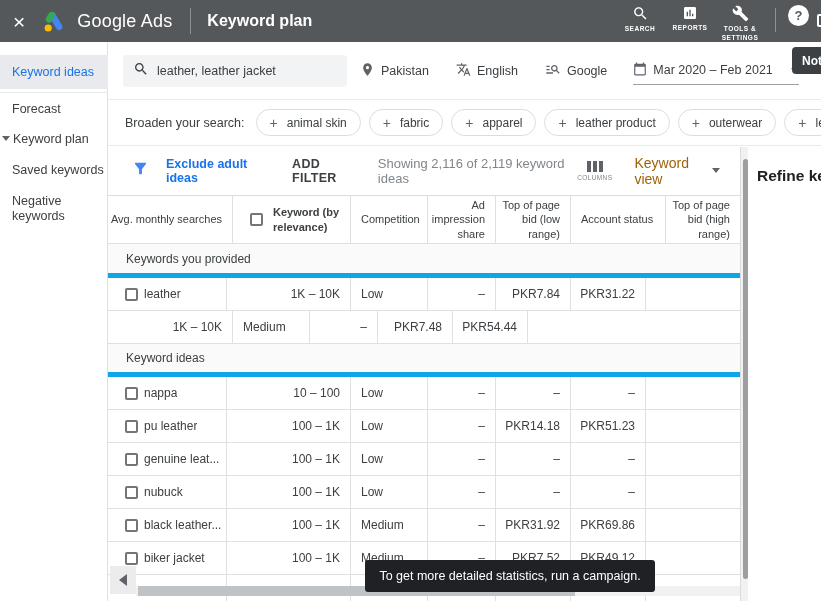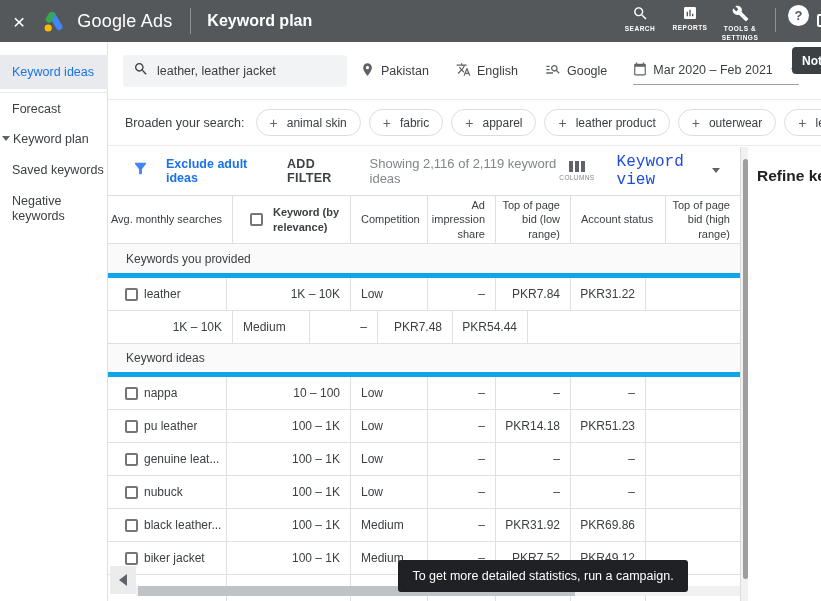--- a/index.html
+++ b/index.html
@@ -81,21 +81,21 @@
   .funnel { margin-left:24px; flex:none; }
   .excl-link { margin-left:17px; font-size:12.5px; font-weight:bold; color:#1a73e8; cursor:pointer; }
   .add-filter { margin-left:21px; font-size:12.5px; font-weight:bold; color:#3c4043; letter-spacing:.3px; cursor:pointer; }
   .showing { margin-left:17px; font-size:13px; color:#80868b; }
   .fr-right { margin-left:auto; display:flex; align-items:center; margin-right:20px; }
   .columns-btn { display:flex; flex-direction:column; align-items:center; cursor:pointer; }
   .columns-glyph { display:flex; }
   .columns-glyph i { width:4px; height:11px; background:#5f6368; margin:0 1px; }
   .columns-label { font-size:6.5px; color:#80868b; letter-spacing:.4px; margin-top:2px; }
   .view-btn { display:flex; align-items:center; margin-left:22px; cursor:pointer; }
-  .view-label { font-size:16px; color:#1d4ed8;font-family:Liberation Mono, monospace; }
+  .view-label { font-size:14px; color:#a16207; }
   .view-btn .caret-down { margin-left:7px; }
 
   
   .ktable { position:absolute; left:108px; top:195px; width:632px; background:#fff; border-top:1px solid #dadce0; }
   .trow { display:flex; width:632px; border-bottom:1px solid #e0e0e0; background:#fff; }
   .thead { height:48px; }
   .drow { height:33px; }
   .prow { height:27px; border-bottom:none; }
   .cell { display:flex; align-items:center; height:100%; }
   .cell + .cell { border-left:1px solid #e0e0e0; }
@@ -128,21 +128,21 @@
   .hstep { position:absolute; left:110px; top:566px; width:26px; height:28px; background:#ececec;
            display:flex; align-items:center; justify-content:center; z-index:3; cursor:pointer; }
   .hstep-arrow { width:0; height:0; border-top:6px solid transparent; border-bottom:6px solid transparent;
                  border-right:8px solid #5f6368; }
   .htrack { position:absolute; left:136px; top:586px; width:604px; height:10px; background:#f1f1f1; z-index:2; }
   .hthumb { position:absolute; left:138px; top:586px; width:437px; height:10px; background:#c0c3c6; z-index:2; }
 
   
   .toast { position:absolute; left:365px; top:560px; width:290px; height:32px; background:#1f2125;
            border-radius:3px; color:#fff; font-size:12.5px; display:flex; align-items:center;
-           justify-content:center; z-index:10; white-space:nowrap;margin-left:33px; }
+           justify-content:center; z-index:10; white-space:nowrap; }
 </style>
 </head>
 <body>
 
 <div id="app">
 
   <div class="topbar">
     <span class="close-btn">×</span>
     <span class="logo">
       <svg width="26" height="24" viewBox="0 0 24 24">

